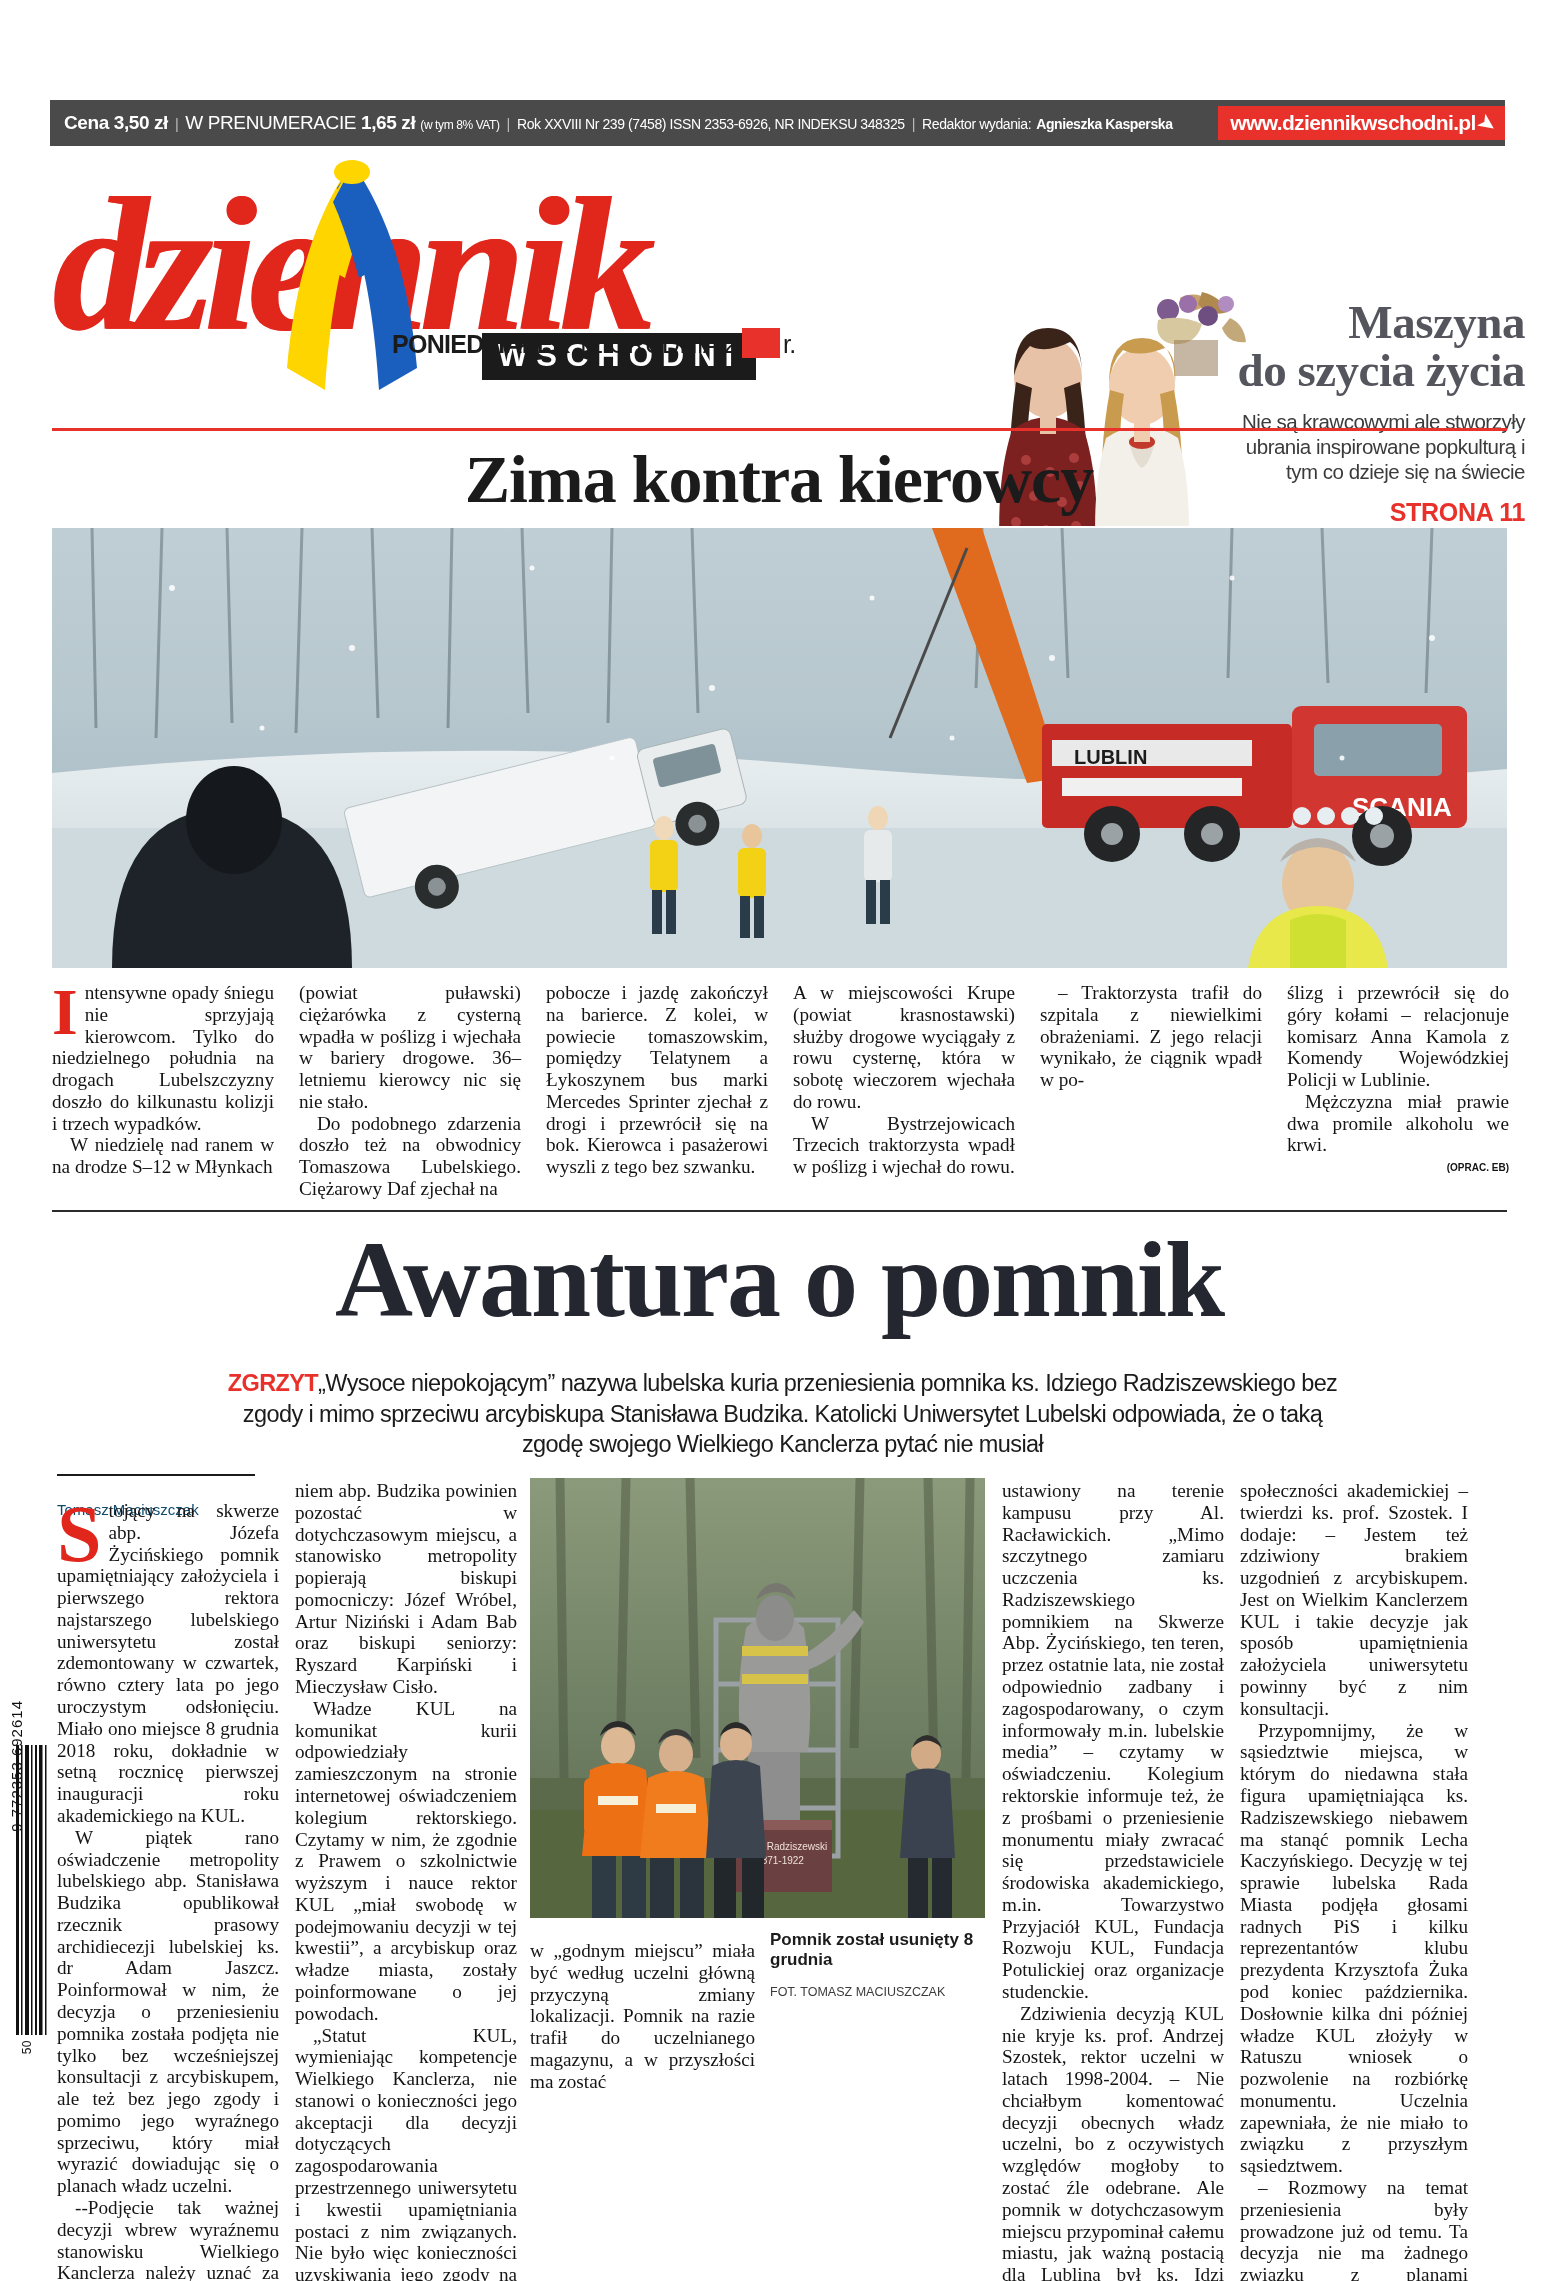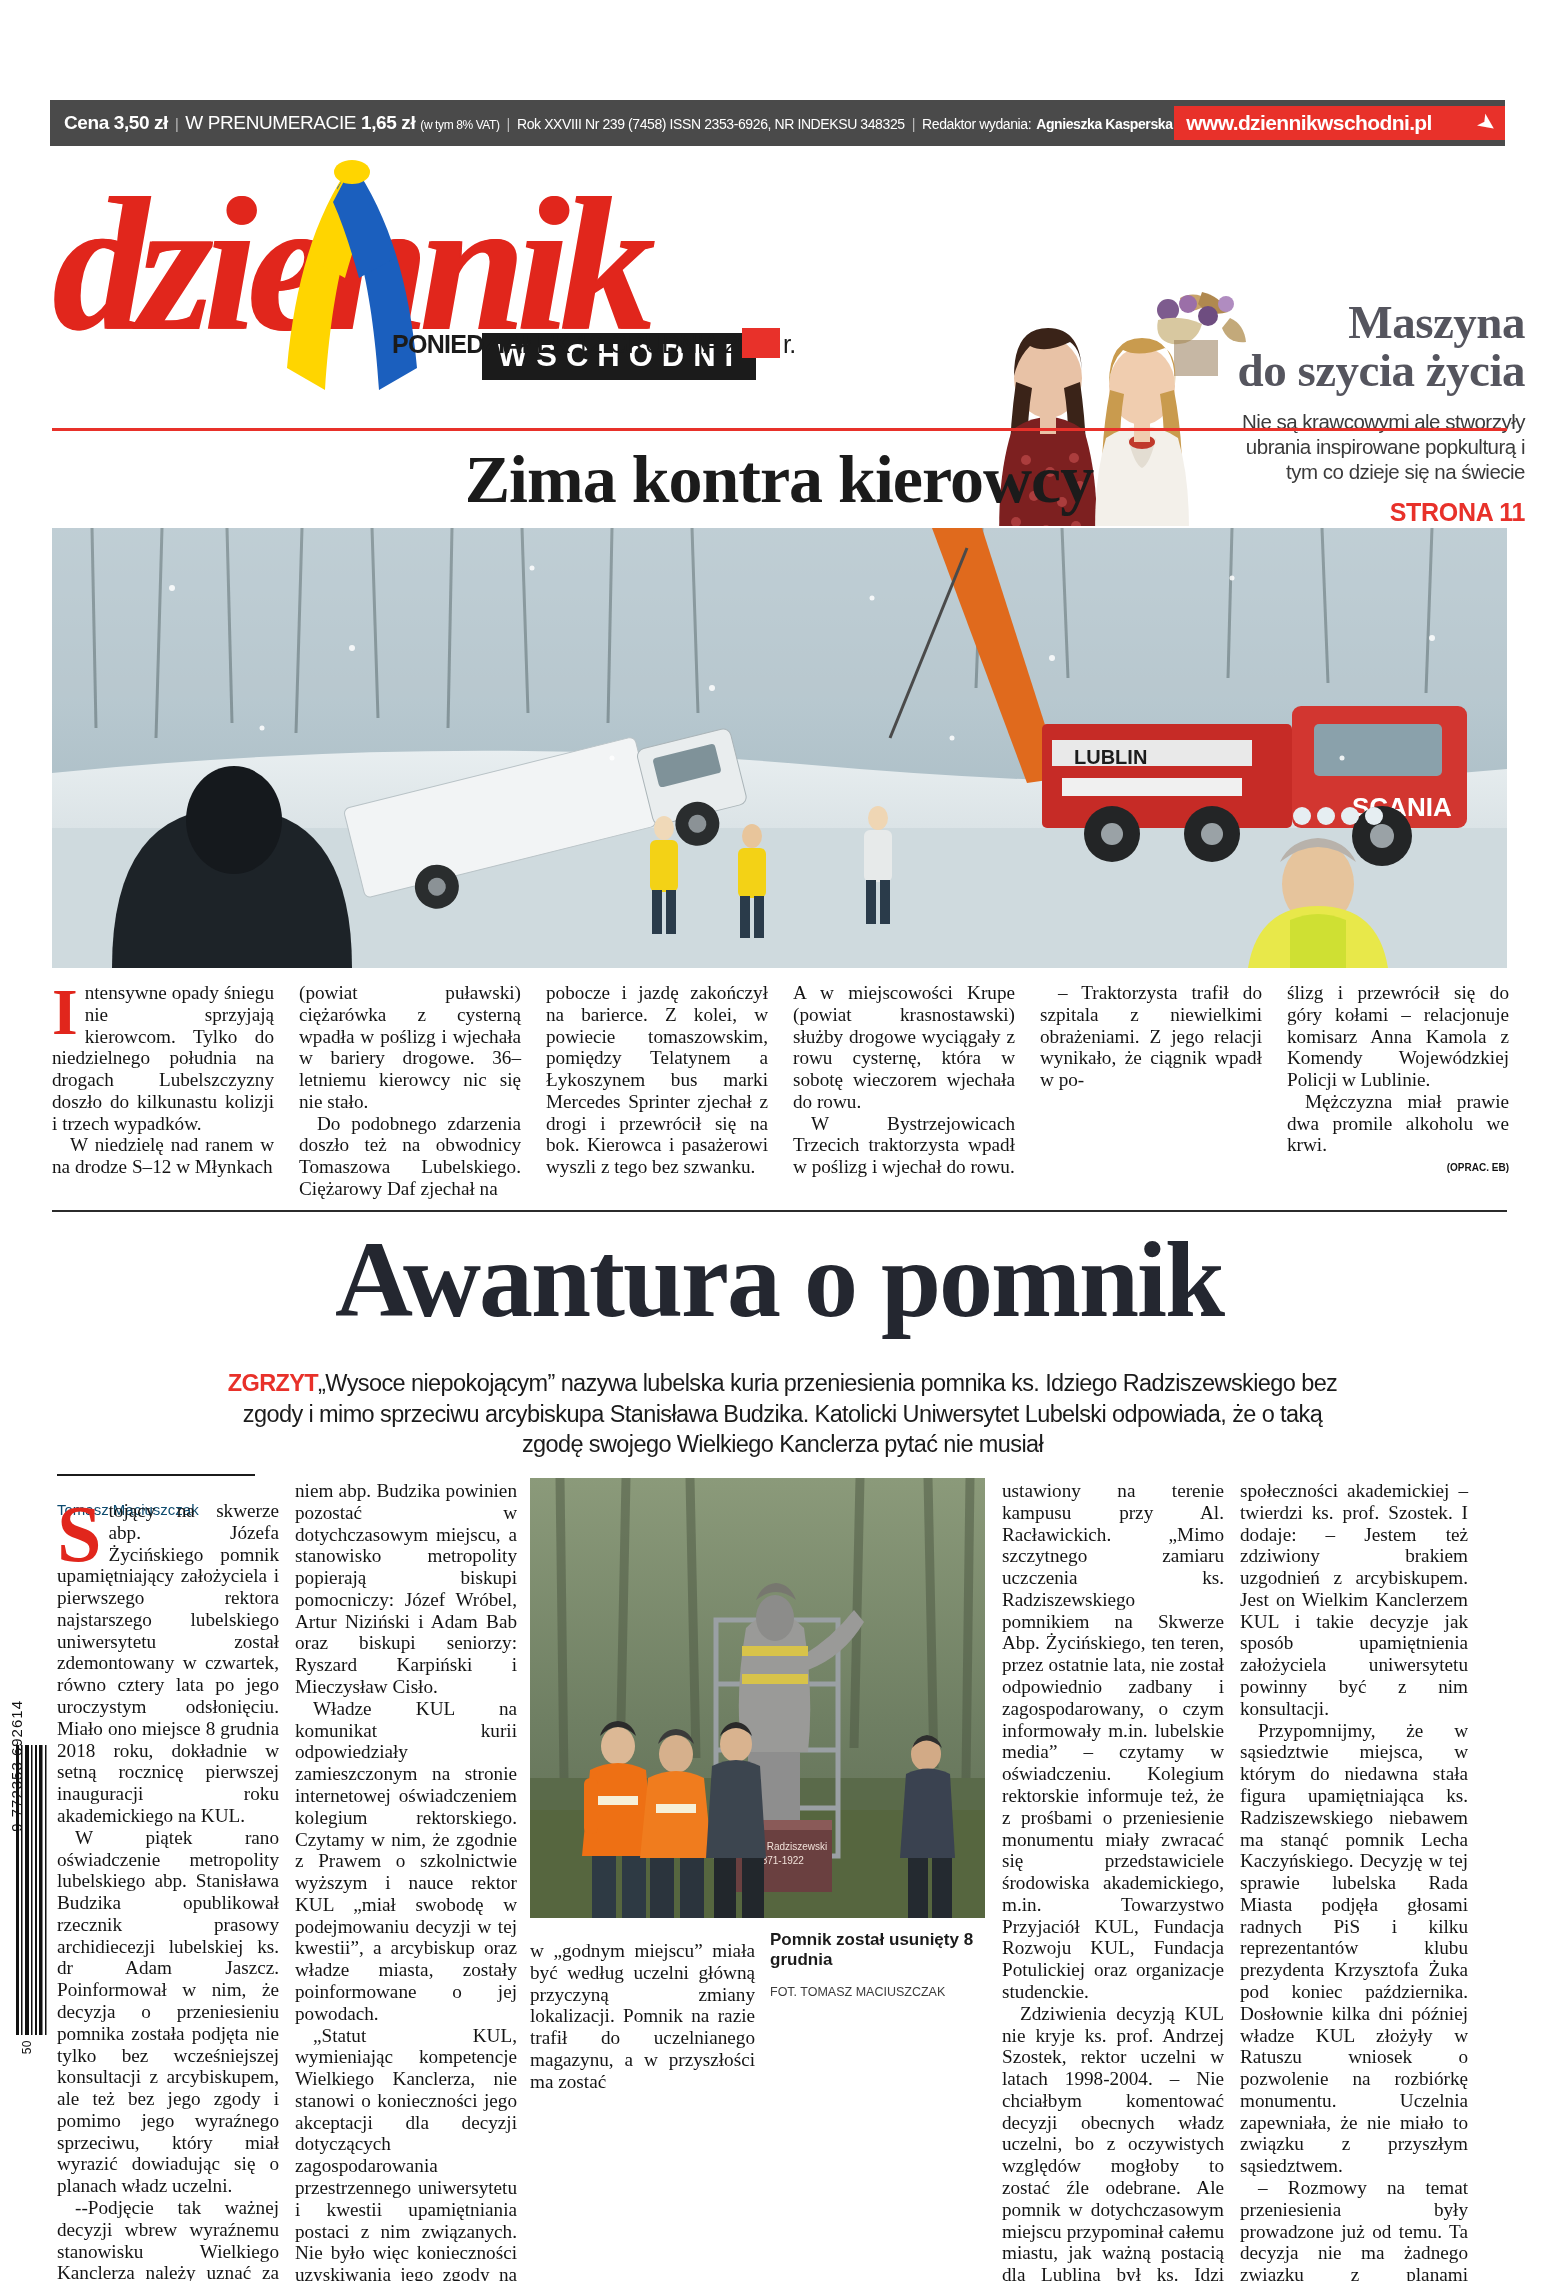--- a/index.html
+++ b/index.html
@@ -23,21 +23,21 @@
   }
   .tb-price { font-weight:bold; font-size:19px; }
   .tb-sep { color:#bdbdbd; font-weight:300; padding:0 2px; }
   .tb-sub { font-size:19px; }
   .tb-subnum { font-weight:bold; font-size:19px; }
   .tb-vat { font-size:12px; }
   .tb-mid { font-size:14px; }
   .tb-red { font-weight:bold; }
   .topbar .web {
     background:#e8312a; color:#fff; height:34px; display:flex; align-items:center;
-    padding:0 10px 0 12px; font-size:21px; font-weight:bold; letter-spacing:-0.6px;gap:44px;
+    padding:0 10px 0 12px; font-size:21px; font-weight:bold; letter-spacing:-0.6px;
   }
   .web-arrow { display:inline-block; margin-left:3px; transform:rotate(35deg); font-size:20px; }
 
   
   .masthead { position:absolute; left:0; top:140px; width:1558px; height:290px; }
   .logo-wrap { position:absolute; left:52px; top:20px; width:790px; height:230px; }
   .logo-text {
     position:absolute; left:0; top:10px;
     font-family:"Liberation Serif", serif; font-weight:bold; font-style:italic;
     font-size:190px; color:#e1261c; letter-spacing:-9px; line-height:1;

